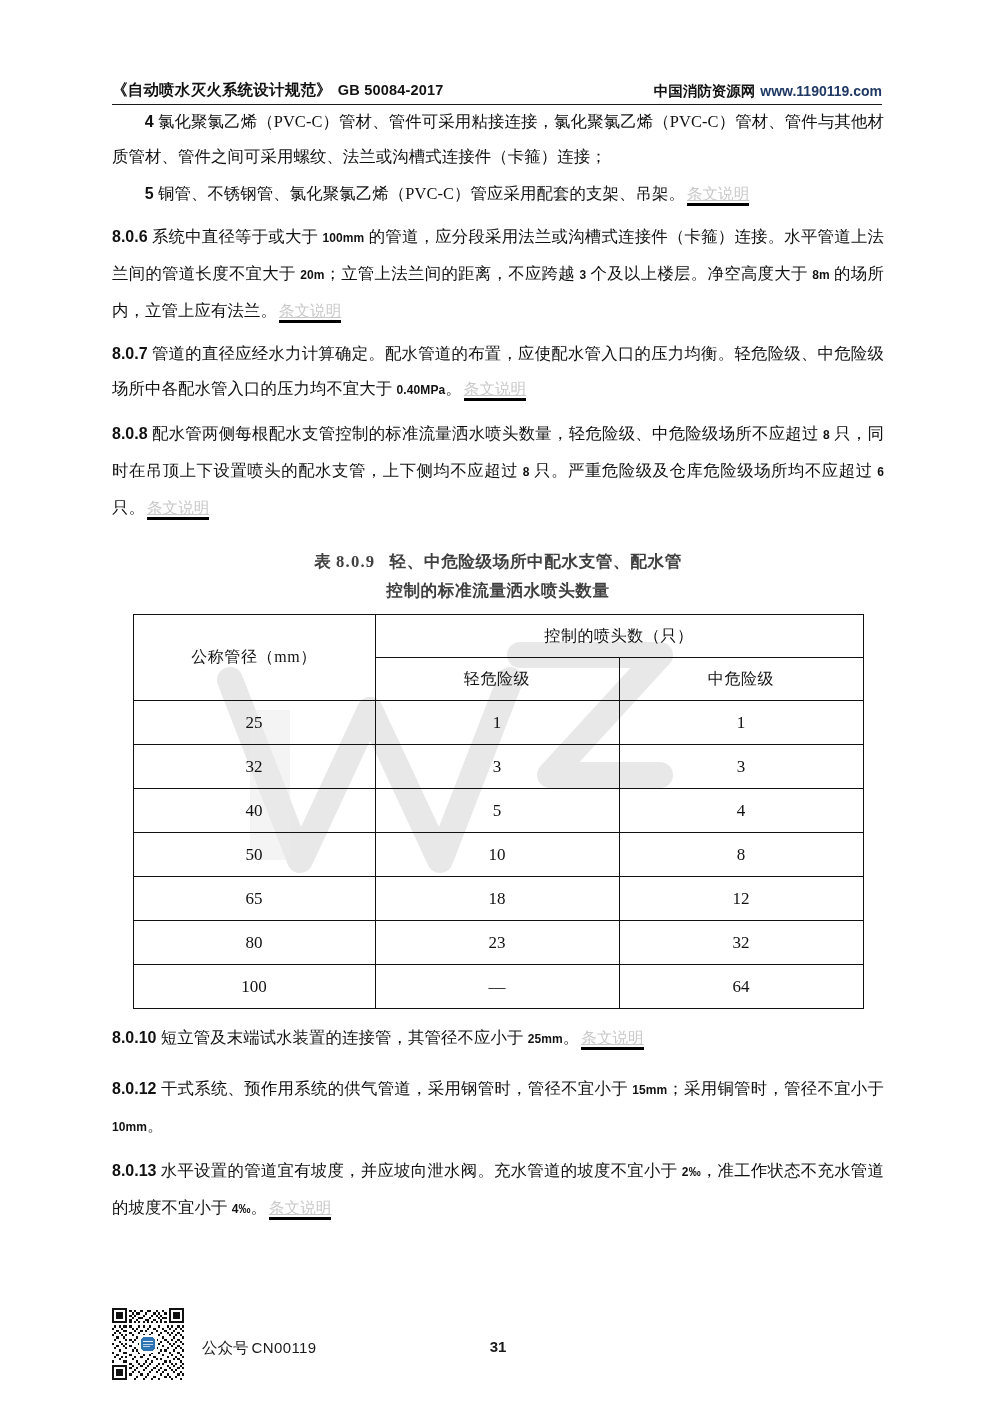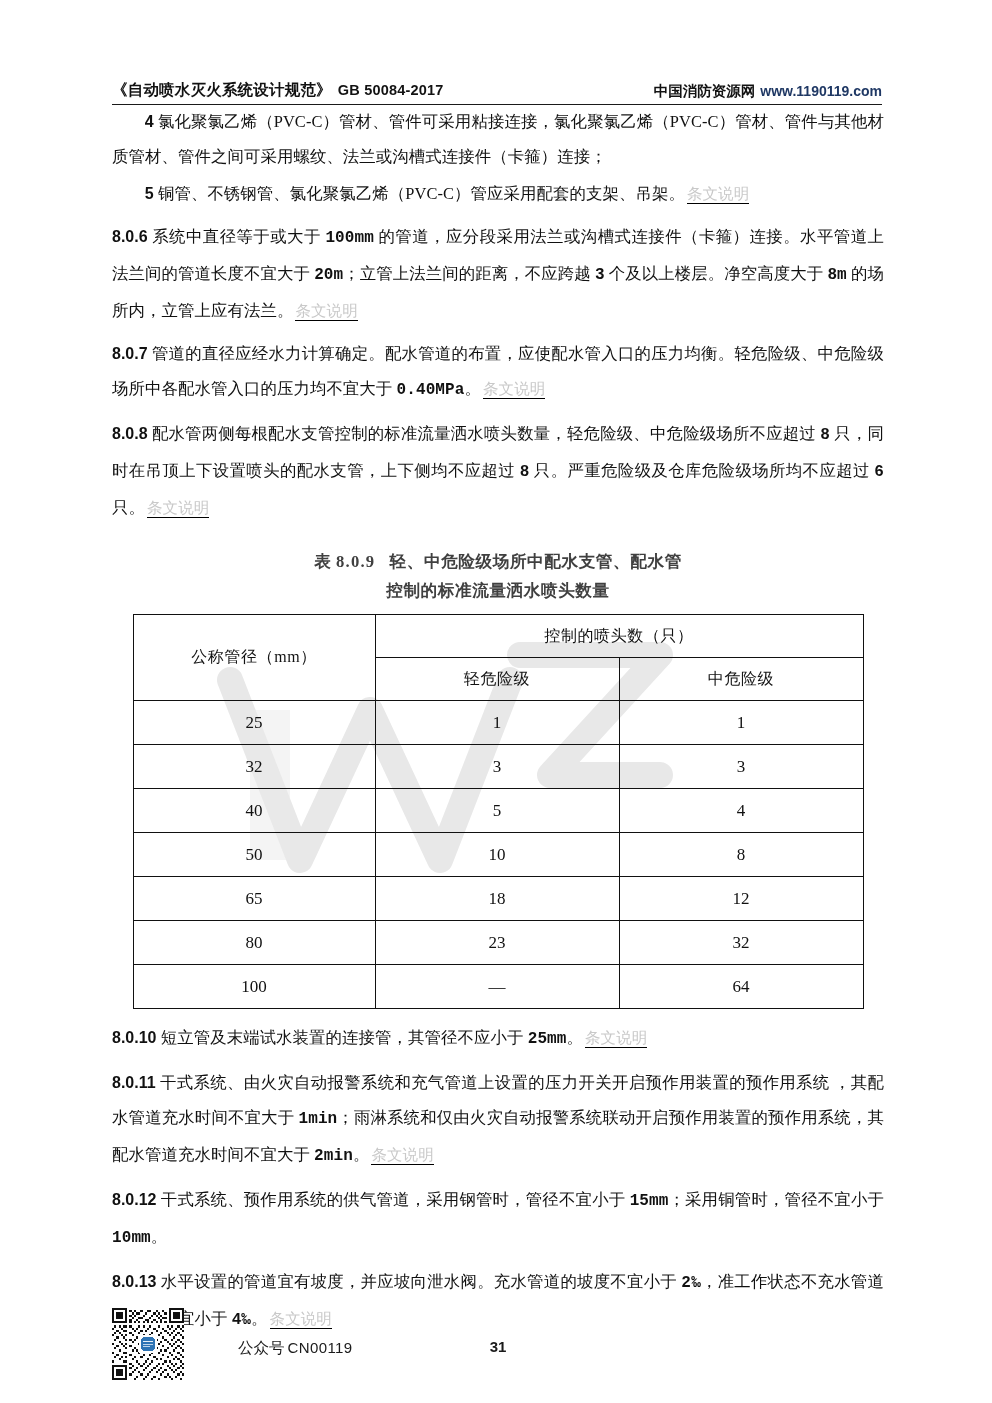--- a/index.html
+++ b/index.html
@@ -93,30 +93,31 @@
   .para.indent {
     text-indent: 2em;
   }
   .num {
     font-family: "Liberation Sans", sans-serif;
     font-weight: 700;
     font-size: 16px;
     letter-spacing: 0;
   }
   .lat {
-    font-family: Liberation Mono, monospace;
+    font-family: Liberation Sans, sans-serif;
     font-weight: 700;
-    font-size: 16px;
+    font-size: 12px;
   }
   .note-link {
     color: #c9c9c9;
-    border-bottom: 1px solid #000000;
+    border-bottom: 3px solid #000000;
     font-size: 15.5px;
     padding-bottom: 1px;
     margin-left: 2px;
+    text-decoration: underline;
   }
   .gap-sm { height: 6px; }
   .gap-md { height: 11px; }
 
   
   .tbl-title {
     text-align: center;
     font-size: 16.6px;
     font-weight: 700;
     color: #404040;
@@ -174,21 +175,20 @@
     width: 72px;
     height: 72px;
   }
   .qr-label {
     position: absolute;
     left: 90px;
     top: 30px;
     font-size: 15.5px;
     color: #1a1a1a;
     white-space: nowrap;
-    margin-left: 36px;
   }
   .qr-label .cn {
     font-family: "Liberation Sans", sans-serif;
     font-size: 15px;
     letter-spacing: 0.4px;
     margin-left: 3px;
   }
   .page-no {
     position: absolute;
     left: 0;
@@ -327,24 +327,20 @@
 
     <div class="gap-md"></div>
 
     <p class="para">
       <span class="num">8.0.10</span>
       <span>短立管及末端试水装置的连接管，其管径不应小于 </span><span class="lat">25mm</span><span>。</span><span class="note-link">条文说明</span>
     </p>
 
     <div class="gap-sm"></div>
 
-    <p class="para">
-      <span class="num">8.0.11</span>
-      <span>干式系统、由火灾自动报警系统和充气管道上设置的压力开关开启预作用装置的预作用系统 ，其配水管道充水时间不宜大于 </span><span class="lat">1min</span><span>；雨淋系统和仅由火灾自动报警系统联动开启预作用装置的预作用系统，其配水管道充水时间不宜大于 </span><span class="lat">2min</span><span>。</span><span class="note-link">条文说明</span>
-    </p>
 
     <div class="gap-sm"></div>
 
     <p class="para">
       <span class="num">8.0.12</span>
       <span>干式系统、预作用系统的供气管道，采用钢管时，管径不宜小于 </span><span class="lat">15mm</span><span>；采用铜管时，管径不宜小于 </span><span class="lat">10mm</span><span>。</span>
     </p>
 
     <div class="gap-sm"></div>
 

